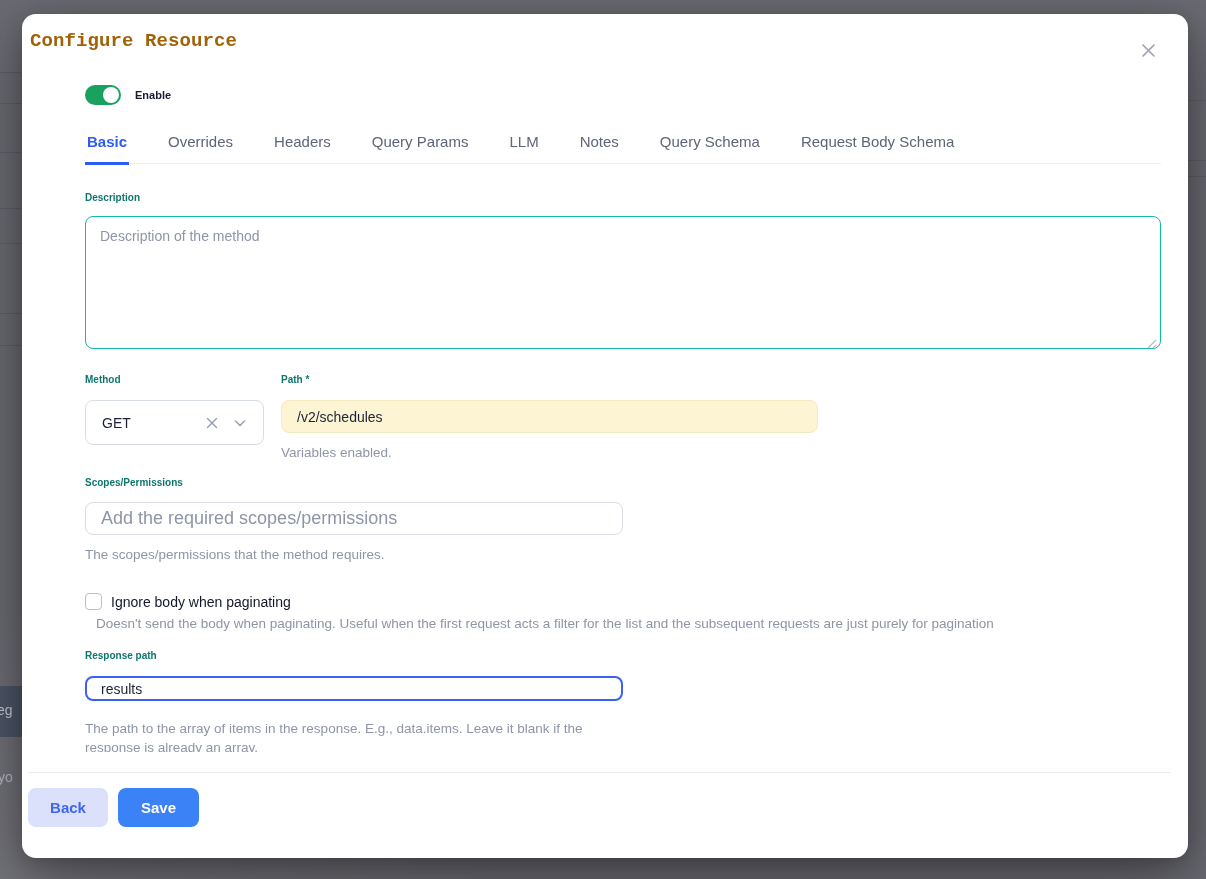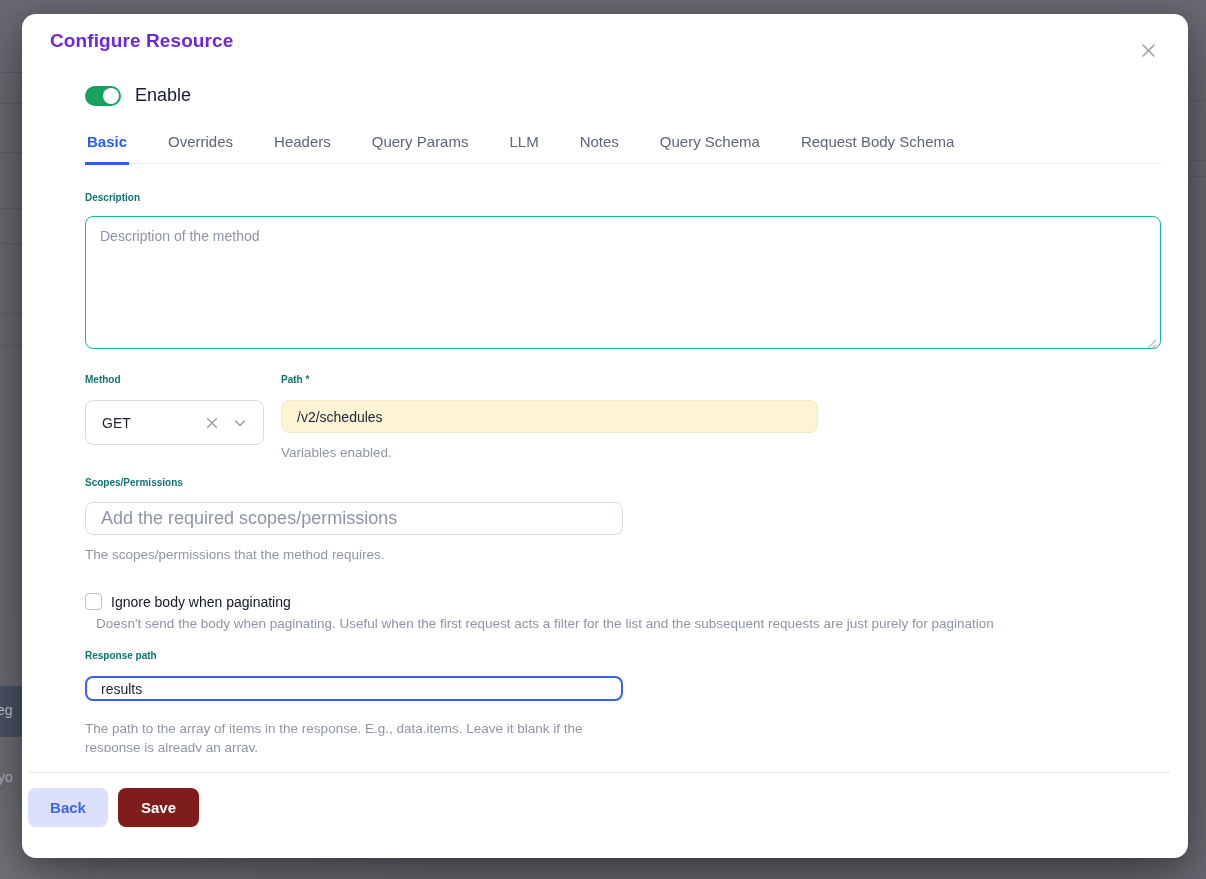--- a/index.html
+++ b/index.html
@@ -17,28 +17,28 @@
   .bg-frag { position:absolute; color:#c6ccd8; font-size:14px; white-space:nowrap; }
   .bg-frag-1 { left:-3px; top:702px; }
   .bg-frag-2 { left:-2px; top:769px; color:#b4bac7; }
 
   
   .modal {
     position:absolute; left:22px; top:14px; width:1166px; height:844px;
     background:#fff; border-radius:14px;
     box-shadow:0 24px 70px rgba(0,0,0,.35), 0 6px 22px rgba(0,0,0,.22);
   }
-  .modal-title { position:absolute; left:28px; top:16px; font-size:19px; font-weight:bold; color:#6d28d9; letter-spacing:.1px; }
+  .modal-title { position:absolute; left:8px; top:16px; font-size:19px; font-weight:bold; color:#a16207; letter-spacing:.1px;font-family:Liberation Mono, monospace; }
   .close-btn { position:absolute; right:26px; top:22px; width:28px; height:28px; display:flex; align-items:center; justify-content:center; cursor:pointer; background:none; border:none; }
 
   
   .toggle-row { position:absolute; left:63px; top:71px; display:flex; align-items:center; }
   .toggle { width:36px; height:20px; border-radius:10px; background:#18a15f; position:relative; cursor:pointer; }
   .toggle-knob { position:absolute; right:2px; top:2px; width:16px; height:16px; border-radius:50%; background:#fff; }
-  .toggle-label { margin-left:14px; font-size:18px; font-weight:normal; color:#171c31; }
+  .toggle-label { margin-left:14px; font-size:11px; font-weight:bold; color:#171c31; }
 
   
   .tabs { position:absolute; left:63px; top:117px; width:1076px; display:flex; gap:37px; border-bottom:1px solid #edeff4; }
   .tab { font-size:15px; color:#5e6578; padding:2px 2px 13px 2px; cursor:pointer; white-space:nowrap; }
   .tab.active { color:#2d5bf6; font-weight:bold; border-bottom:3px solid #2d5bf6; margin-bottom:-2px; padding-bottom:12px; }
 
   
   .field-label { position:absolute; font-size:10px; font-weight:bold; color:#0f766e; }
   .helper { position:absolute; font-size:13.5px; color:#8e95a6; line-height:19px; }
   .text-input {
@@ -84,21 +84,21 @@
     font-family:"Liberation Sans", sans-serif; font-size:14px; color:#1d2338;
     padding:0 14px; outline:none;
   }
   .response-helper-clip { position:absolute; left:63px; top:705px; width:530px; height:33px; overflow:hidden; }
   .response-helper-clip .helper { position:static; }
 
   
   .footer-divider { position:absolute; left:6px; right:18px; top:758px; height:1px; background:#e9ebf0; }
   .btn { position:absolute; top:774px; height:39px; border:none; border-radius:8px; font-family:"Liberation Sans", sans-serif; font-size:15px; font-weight:bold; cursor:pointer; }
   .btn-back { left:6px; width:80px; background:#dbe1fb; color:#4065ef; }
-  .btn-save { left:96px; width:81px; background:#7f1d1d; color:#ffffff; }
+  .btn-save { left:96px; width:81px; background:#3b82f6; color:#ffffff; }
 </style>
 </head>
 <body>
 
 <div class="backdrop">
   <div class="bg-line-left" style="top:72px"></div>
   <div class="bg-line-left" style="top:103px"></div>
   <div class="bg-line-left" style="top:152px"></div>
   <div class="bg-line-left" style="top:208px"></div>
   <div class="bg-line-left" style="top:243px"></div>

